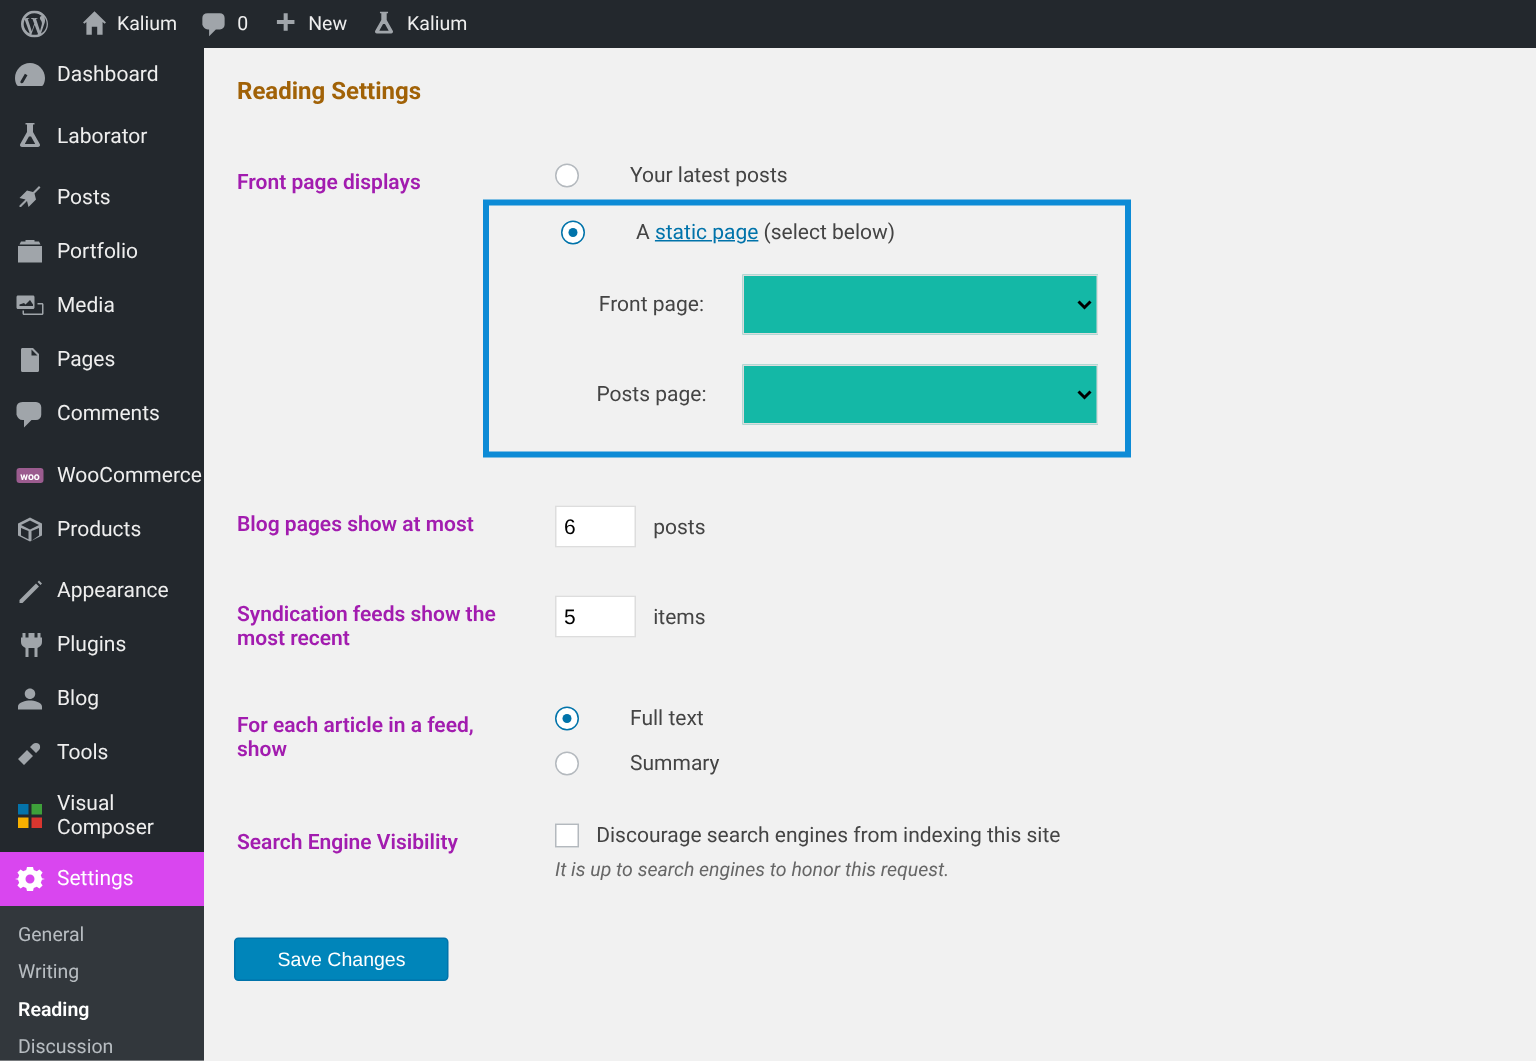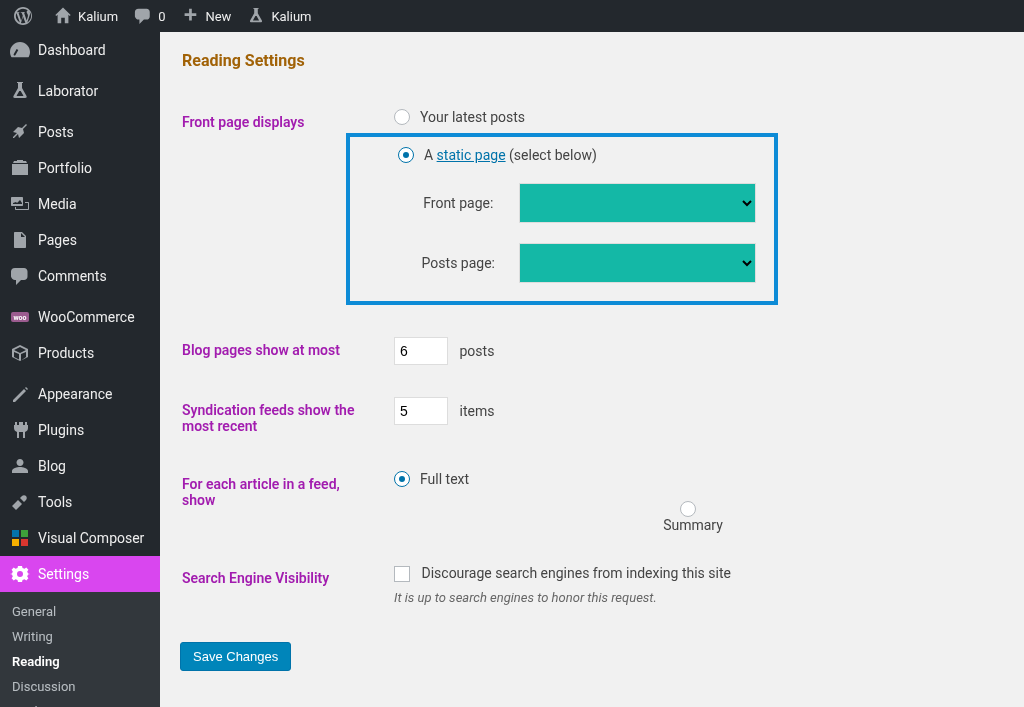--- a/index.html
+++ b/index.html
@@ -29,21 +29,21 @@
   height: 32px;
   color: #eee;
   cursor: pointer;
   justify-content: space-between;
 }
 .admin-bar .ab-item svg { fill: #a0a5aa; }
 .admin-bar .ab-icon { display: inline-flex; margin-right: 6px; }
 
 .wrap { display: flex; height: calc(707px - 32px); }
 .admin-menu {
-  width: 160px;
+  width: 136px;
   background: #23282d;
   color: #eee;
   font-size: 14px;
   flex-shrink: 0;
   position: relative;
 }
 .menu-item {
   display: flex;
   align-items: center;
   padding: 8px 8px 8px 10px;
@@ -95,22 +95,22 @@
   padding: 20px 10px 20px 0;
   font-weight: 600;
   color: #a21caf;
   font-size: 14px;
 }
 table.form-table td {
   padding: 15px 10px;
   vertical-align: top;
   font-size: 14px;
 }
-.radio-row { display: flex; align-items: center; margin-bottom: 14px; }
-.radio-row:last-child { margin-bottom: 0; flex-direction: column; }
+.radio-row { display: flex; margin-bottom: 14px; gap: 24px; }
+.radio-row:last-child { margin-bottom: 0; }
 input[type=radio] {
   appearance: none;
   width: 16px; height: 16px;
   border: 1px solid #b4b9be;
   border-radius: 50%;
   margin-right: 10px;
   position: relative;
   background: #fff;
   cursor: pointer;
 }
@@ -160,21 +160,21 @@
   font-size: 14px;
   background: #fff;
 }
 .after-input { margin-left: 8px; }
 a.inline-link { color: #0073aa; text-decoration: underline; }
 .desc { color: #666; font-style: italic; margin-top: 8px; font-size: 13px; }
 .button-primary {
   background: #0085ba;
   border: 1px solid #0073aa;
   color: #fff;
-  padding: 6px 12px;
+  padding: 6px 28px;
   border-radius: 3px;
   font-size: 13px;
   cursor: pointer;
   margin-top: 20px;
 }
 </style>
 </head>
 <body>
 
 <div class="admin-bar">

